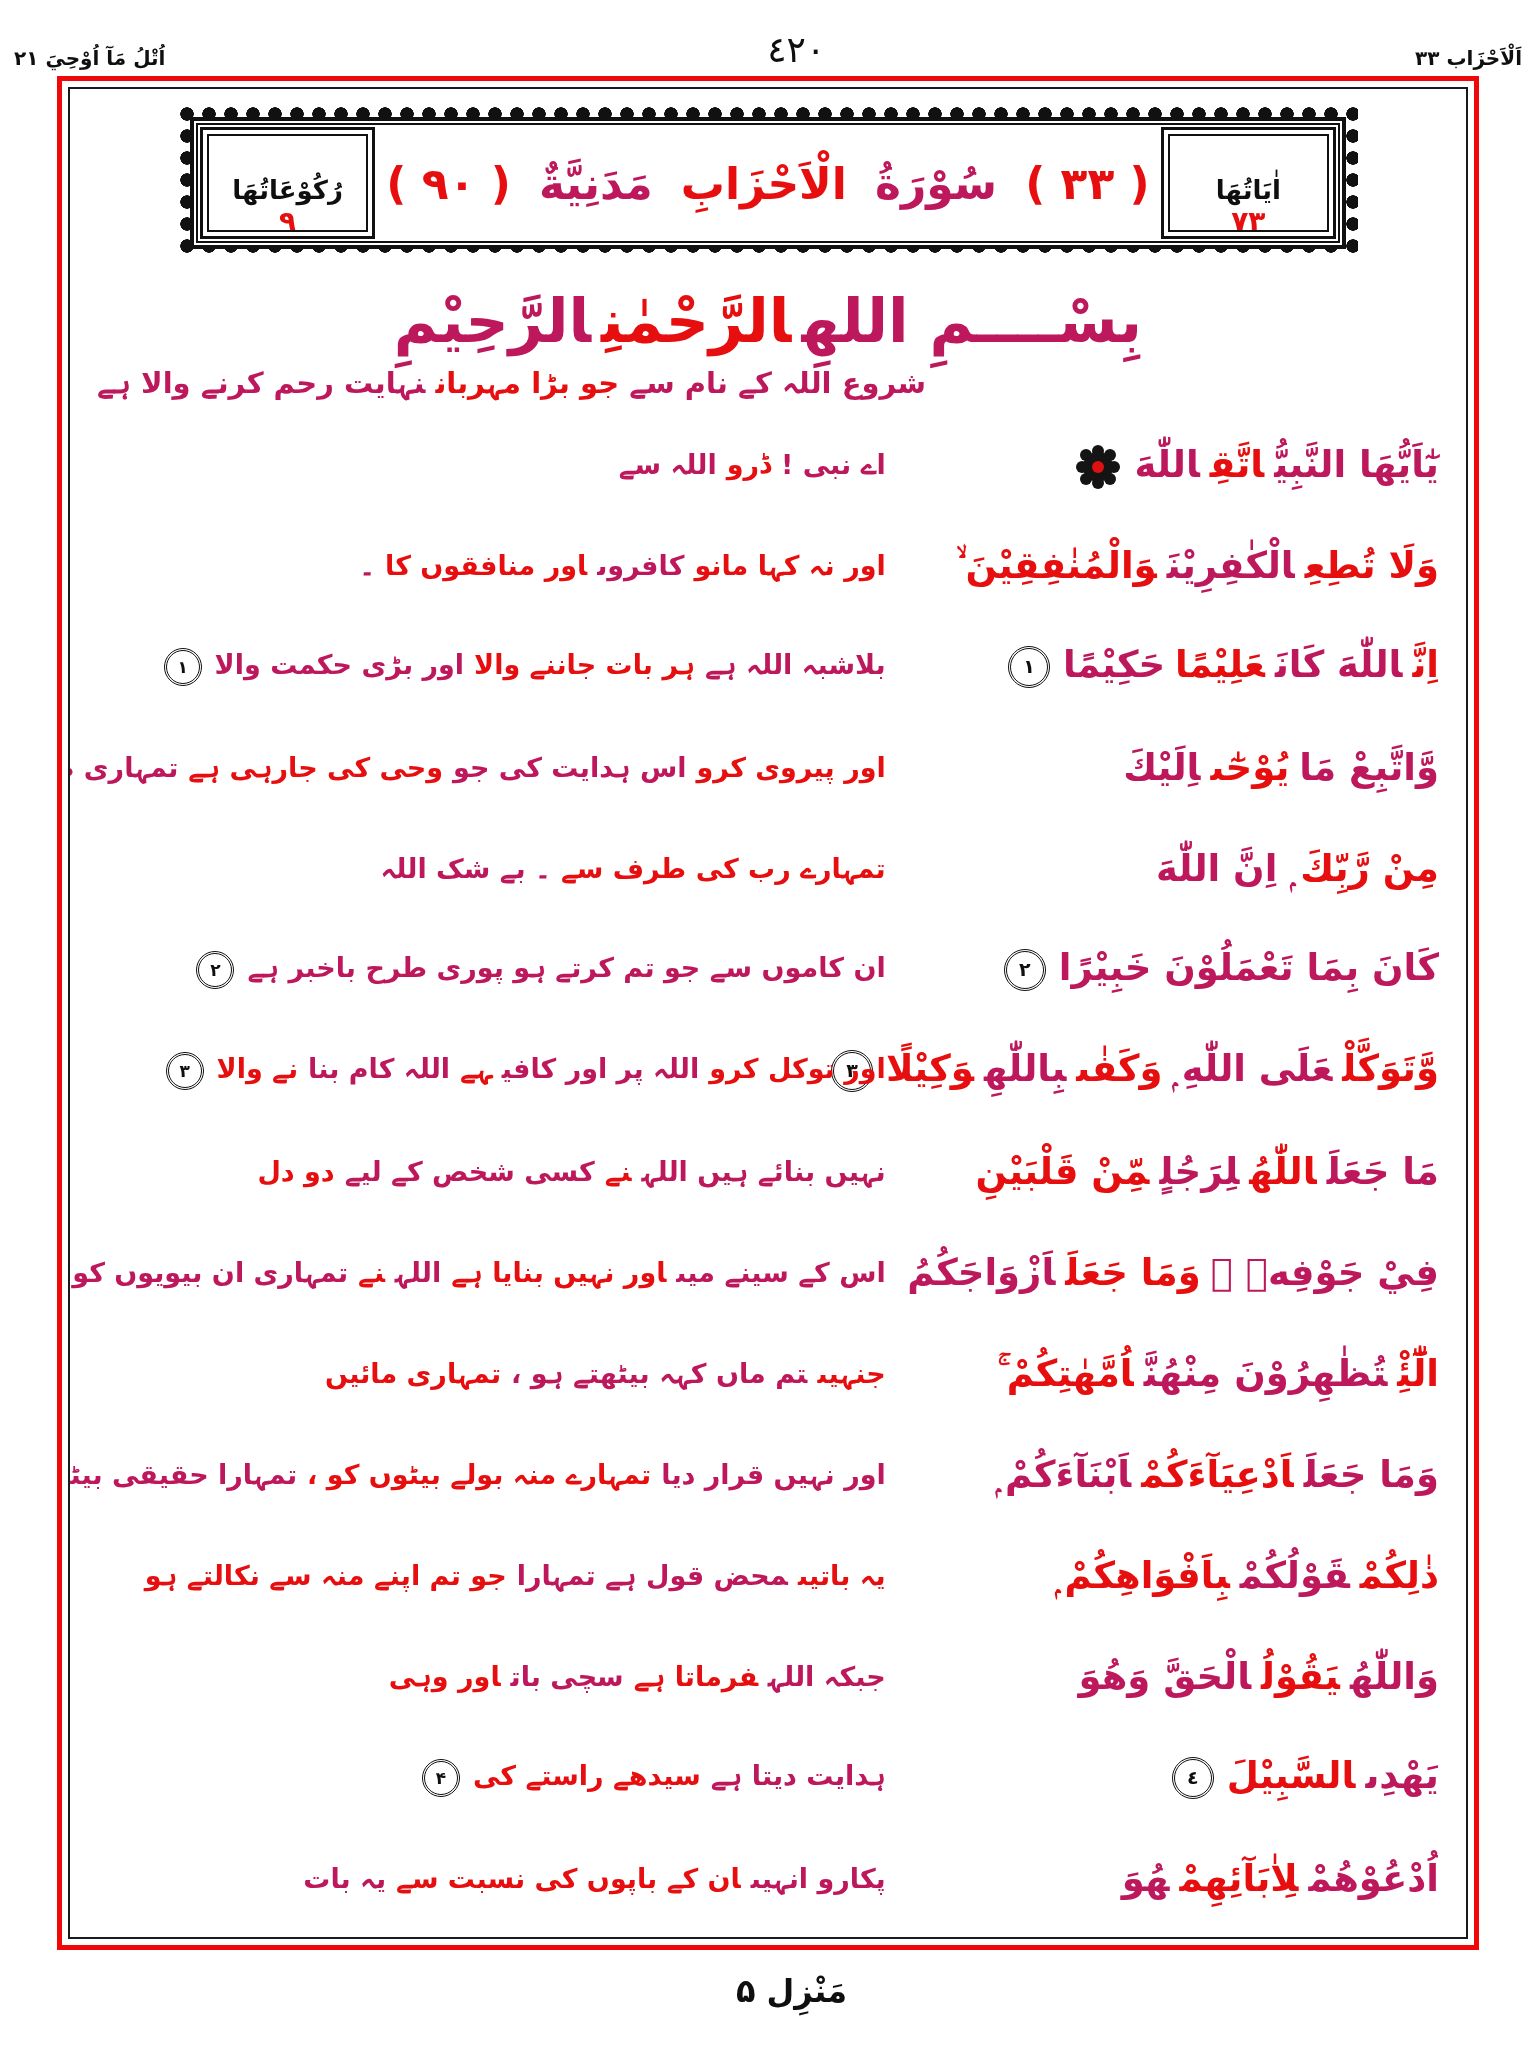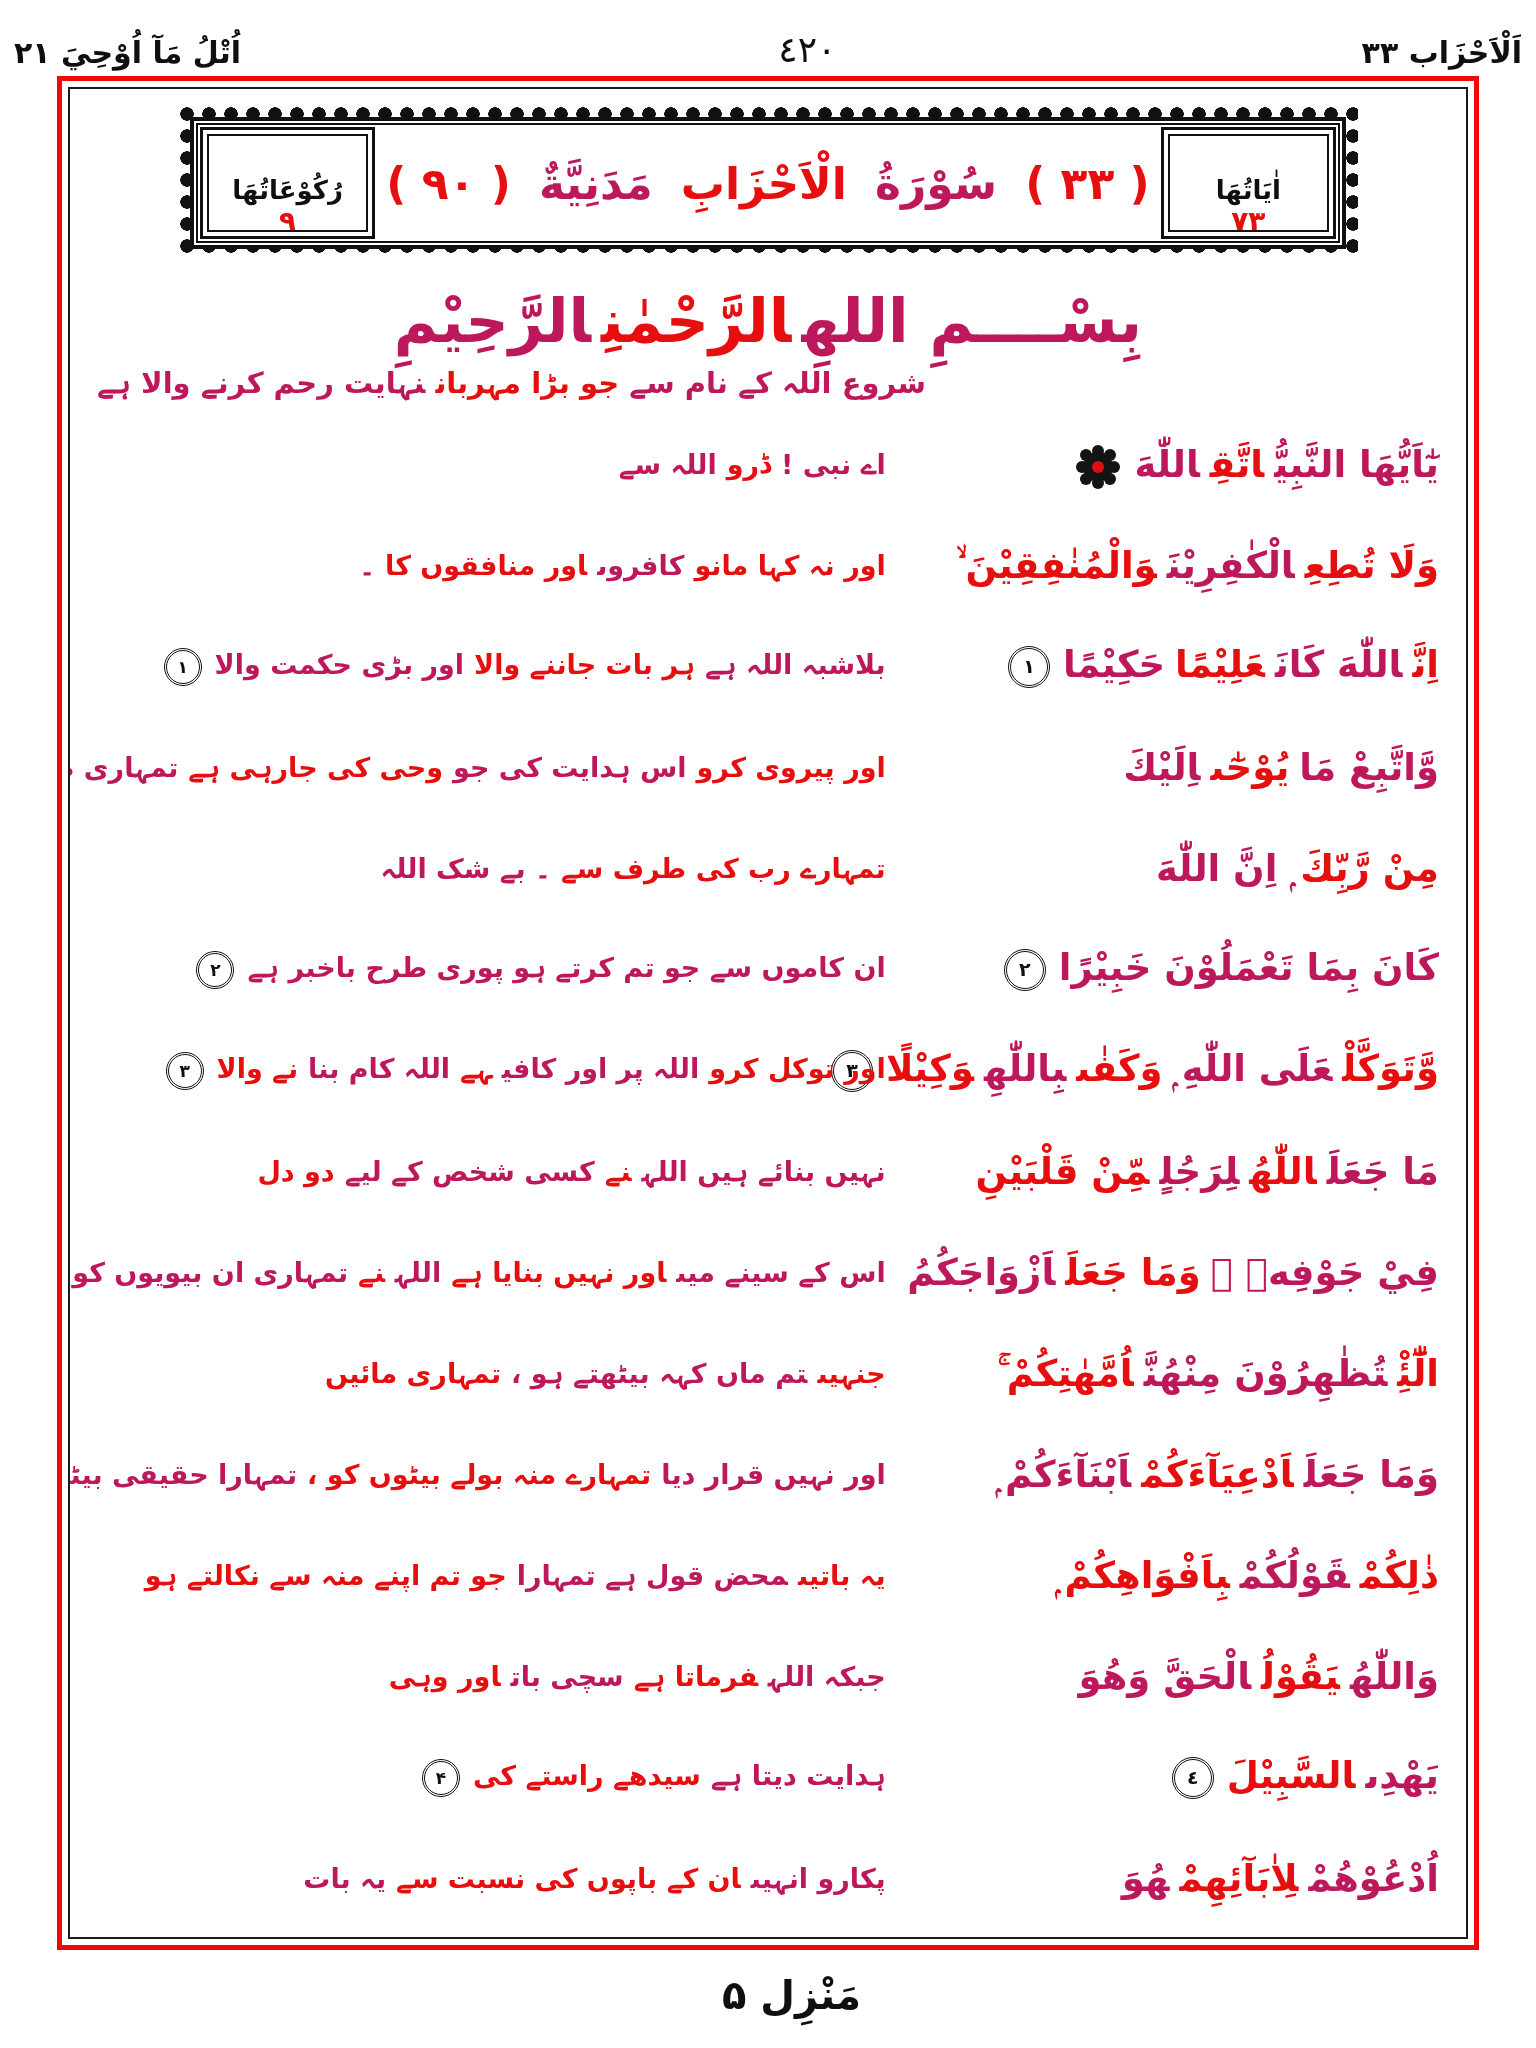--- a/index.html
+++ b/index.html
@@ -1,21 +1,21 @@
 <!DOCTYPE html>
 <html lang="ur" dir="rtl"><head>
 <meta charset="utf-8">
 <style>
   html,body{margin:0;padding:0;background:#ffffff;}
   .sheet{position:relative;width:1536px;height:2048px;background:#fff;overflow:hidden;
          font-family:"DejaVu Sans","Liberation Sans",sans-serif;color:#0f0f0f;}
   
   .runhead{position:absolute;top:8px;left:0;right:0;height:62px;display:flex;
            align-items:flex-end;justify-content:space-between;padding:0 14px;box-sizing:border-box;}
-  .runhead .side{font-size:30px;font-weight:700;}
+  .runhead .side{font-size:20px;font-weight:700;}
   .runhead .pageno{font-size:36px;font-weight:400;transform:translateX(6px);margin-top:44px;}
   
   .frame{position:absolute;left:57px;top:76px;width:1422px;height:1874px;box-sizing:border-box;
          border:5px solid #f00808;}
   .frame-inner{position:absolute;inset:6px;border:2.5px solid #1a1a1a;box-sizing:border-box;
                padding:0 22px;overflow:hidden;}
   
   .band{margin:16px auto 0;width:1180px;height:148px;box-sizing:border-box;padding:12px;
         background:
           repeating-radial-gradient(circle at 9px 9px,#111 0 6.5px,transparent 7px 100%);
@@ -47,21 +47,21 @@
          font-size:19px;font-weight:700;margin:0 8px;vertical-align:middle;color:#0f0f0f;}
   .ucell .badge{width:32px;height:32px;font-size:17px;}
   .rosette{position:relative;display:inline-block;width:30px;height:30px;margin:0 16px;
            background:#141414;border-radius:50%;vertical-align:middle;
            box-shadow:0 -16px 0 -9px #141414,12px -12px 0 -9px #141414,16px 0 0 -9px #141414,
                       12px 12px 0 -9px #141414,0 16px 0 -9px #141414,-12px 12px 0 -9px #141414,
                       -16px 0 0 -9px #141414,-12px -12px 0 -9px #141414;}
   .rosette::after{content:"";position:absolute;inset:9px;border-radius:50%;background:#d11;}
   
   .manzil{position:absolute;left:0;right:0;top:1972px;text-align:center;
-          font-size:40px;font-weight:700;padding-left:47px;}
+          font-size:32px;font-weight:700;padding-left:47px;}
 </style>
 </head>
 <body>
 
 <div class="sheet">
 
   <div class="runhead">
     <div class="side">اَلْاَحْزَاب ٣٣</div>
     <div class="pageno">٤٢٠</div>
     <div class="side">اُتْلُ مَآ اُوْحِيَ ٢١</div>

